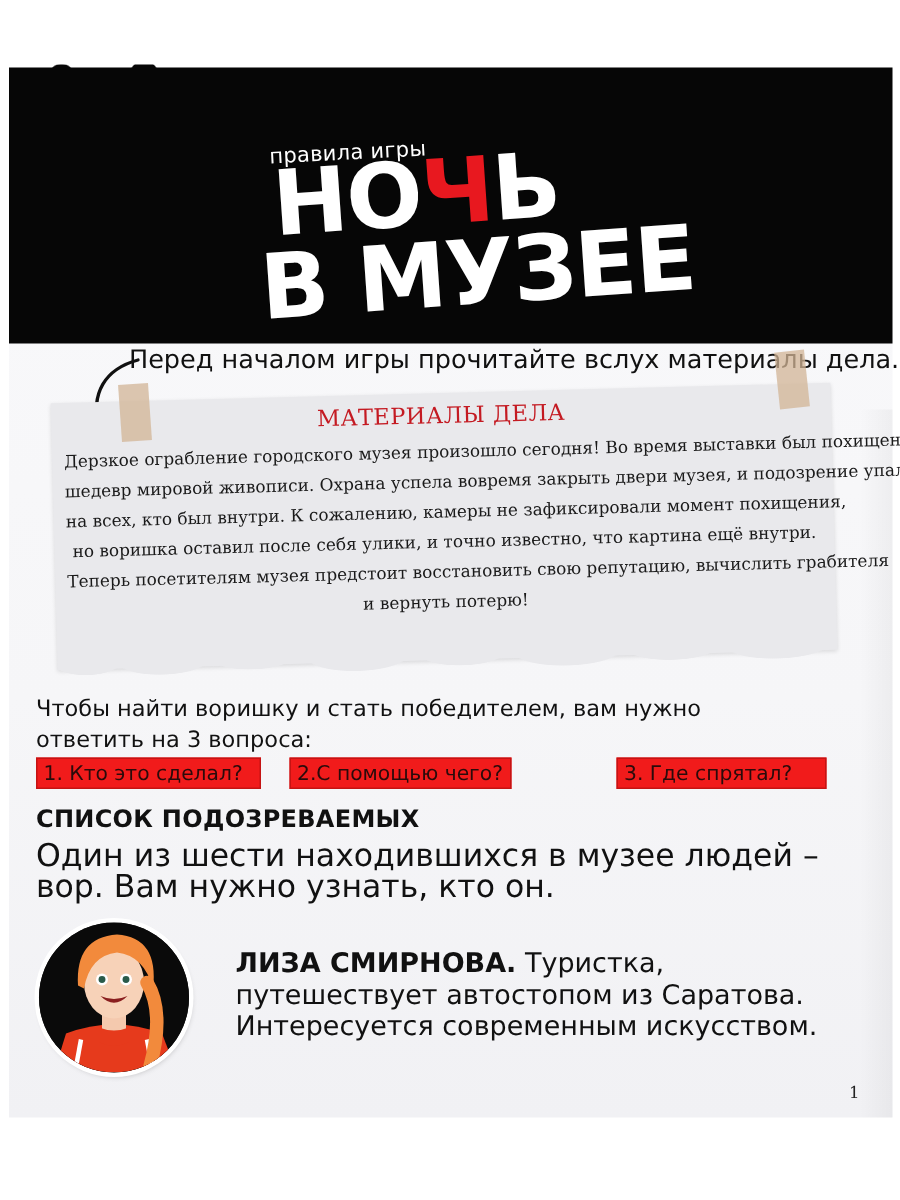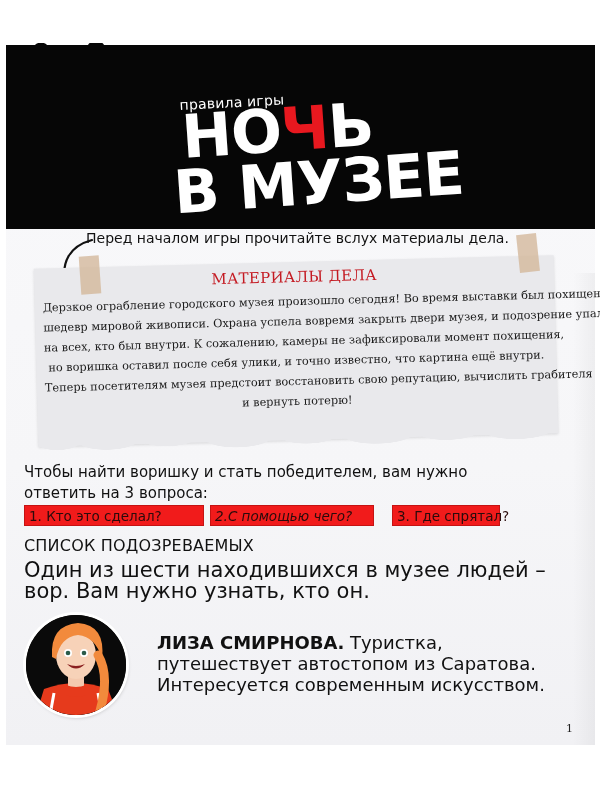--- a/index.html
+++ b/index.html
@@ -39,21 +39,21 @@
     transform:rotate(-4deg); transform-origin:left top;
     color:#ffffff; font-family:"DejaVu Sans", sans-serif; font-weight:bold;
     line-height:0.92;
   }
   .title .line1 { font-size:60px; letter-spacing:-1px; display:block; }
   .title .line2 { font-size:60px; letter-spacing:-1px; display:block; margin-left:-12px; }
   .title .red { color:#e8181f; }
 
   .intro {
     position:absolute; left:86px; top:230px;
-    font-size:14px; color:#111;
+    font-size:17px; color:#111;
   }
   .arrow { position:absolute; left:52px; top:236px; width:44px; height:58px; }
 
   .paper {
     position:absolute; left:36px; top:262px; width:520px; height:178px;
     transform:rotate(-1.5deg);
     background:#e9e9ec;
     box-shadow:0 1px 3px rgba(0,0,0,0.12);
   }
   .paper-edge {
@@ -90,27 +90,27 @@
   .goal {
     position:absolute; left:24px; top:462px; width:520px;
     font-size:15px; line-height:21px; color:#111; margin:0;
   }
   .q-box {
     position:absolute; top:505px; height:21px;
     background:#f11b1b; color:#2a0b0b; font-size:13.5px; line-height:21px;
     padding:0 4px; white-space:nowrap; box-sizing:border-box;
     border:1px solid #c51313;
   }
-  .q1 { left:24px; width:180px; }
-  .q2 { left:210px; width:164px;font-style:italic; }
-  .q3 { left:392px; width:108px; }
+  .q1 { left:24px; width:150px; }
+  .q2 { left:193px; width:148px; }
+  .q3 { left:411px; width:140px; }
 
   .suspects-title {
     position:absolute; left:24px; top:536px;
-    font-size:16px; font-weight:normal; color:#111; letter-spacing:0.2px;
+    font-size:16px; font-weight:bold; color:#111; letter-spacing:0.2px;
   }
   .suspects-desc {
     position:absolute; left:24px; top:560px; width:560px;
     font-size:21px; line-height:21px; color:#111; margin:0;
   }
 
   .avatar {
     position:absolute; left:26px; top:615px; width:100px; height:100px;
     border-radius:50%; background:#0a0a0a; overflow:hidden;
     box-shadow:0 0 0 3px #ffffff, 1px 2px 4px rgba(0,0,0,0.3);

